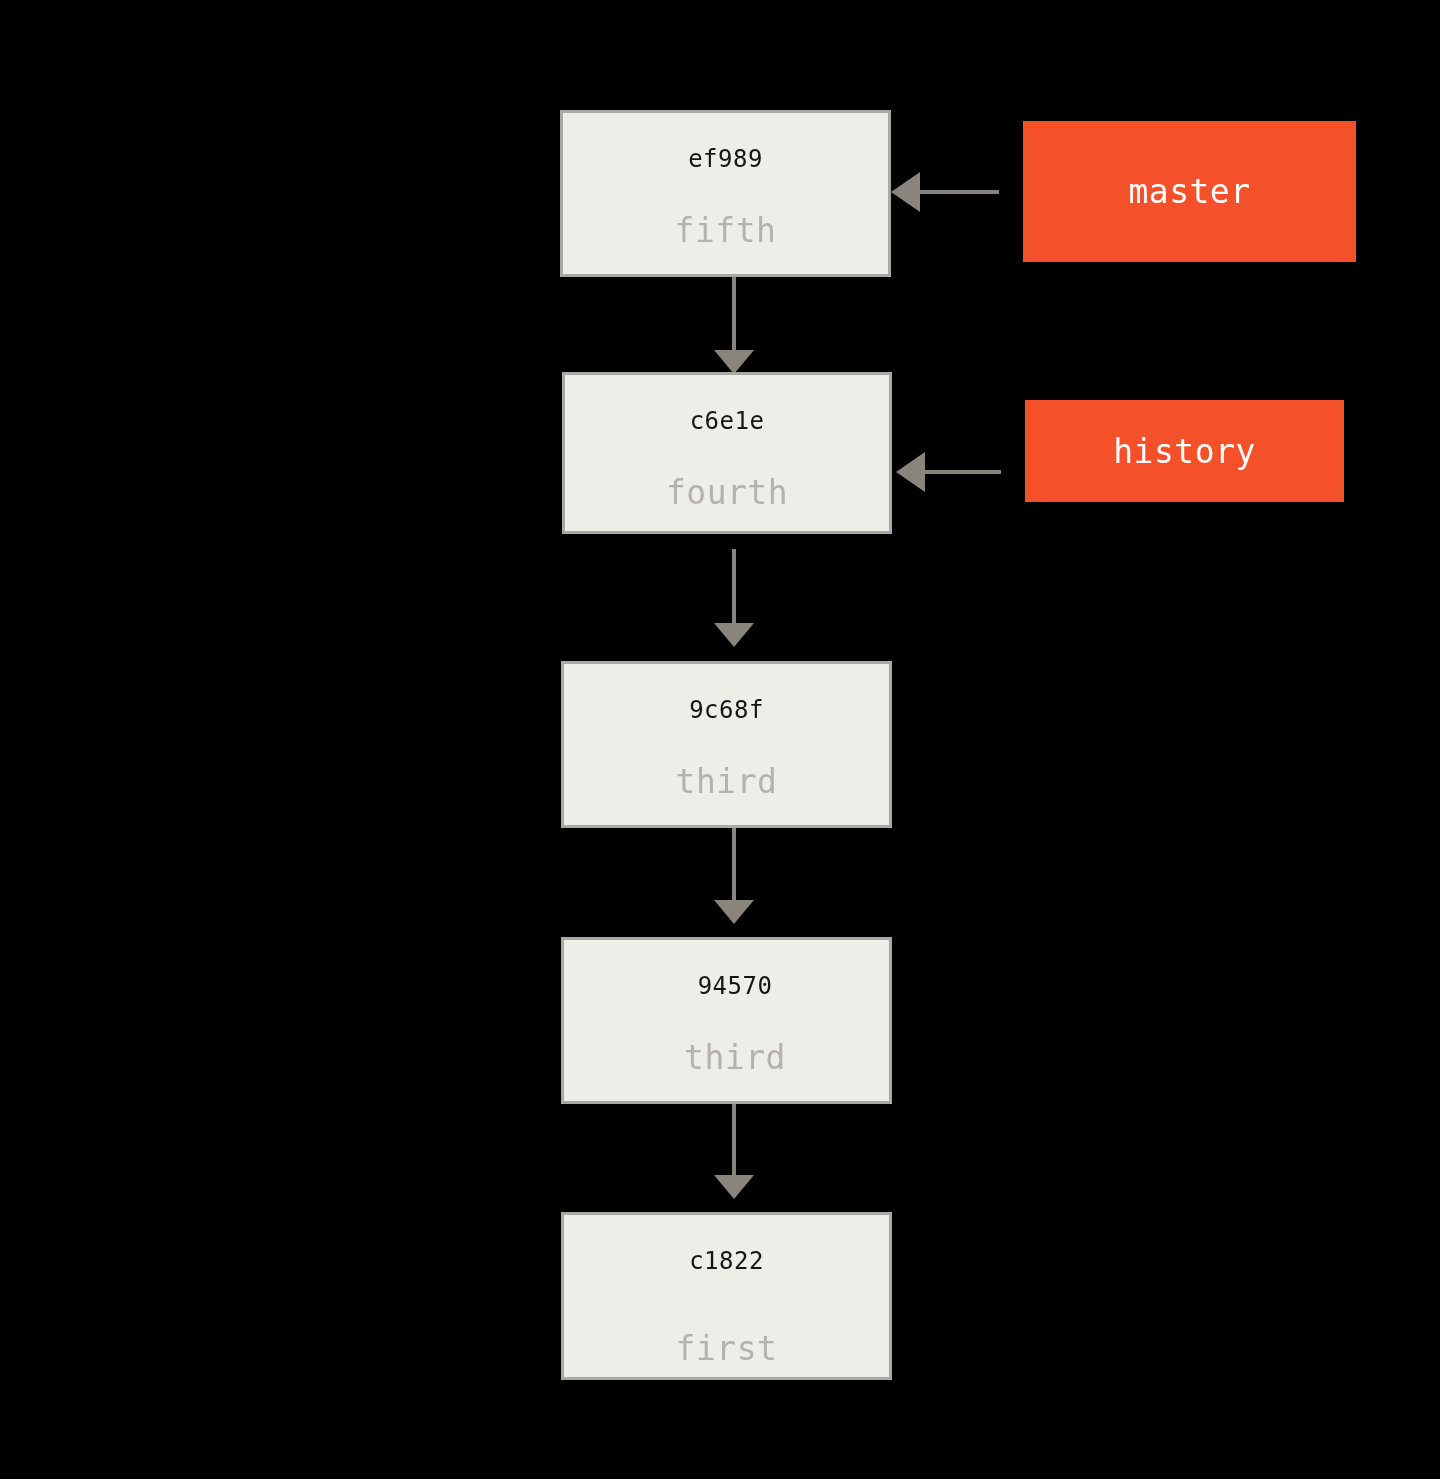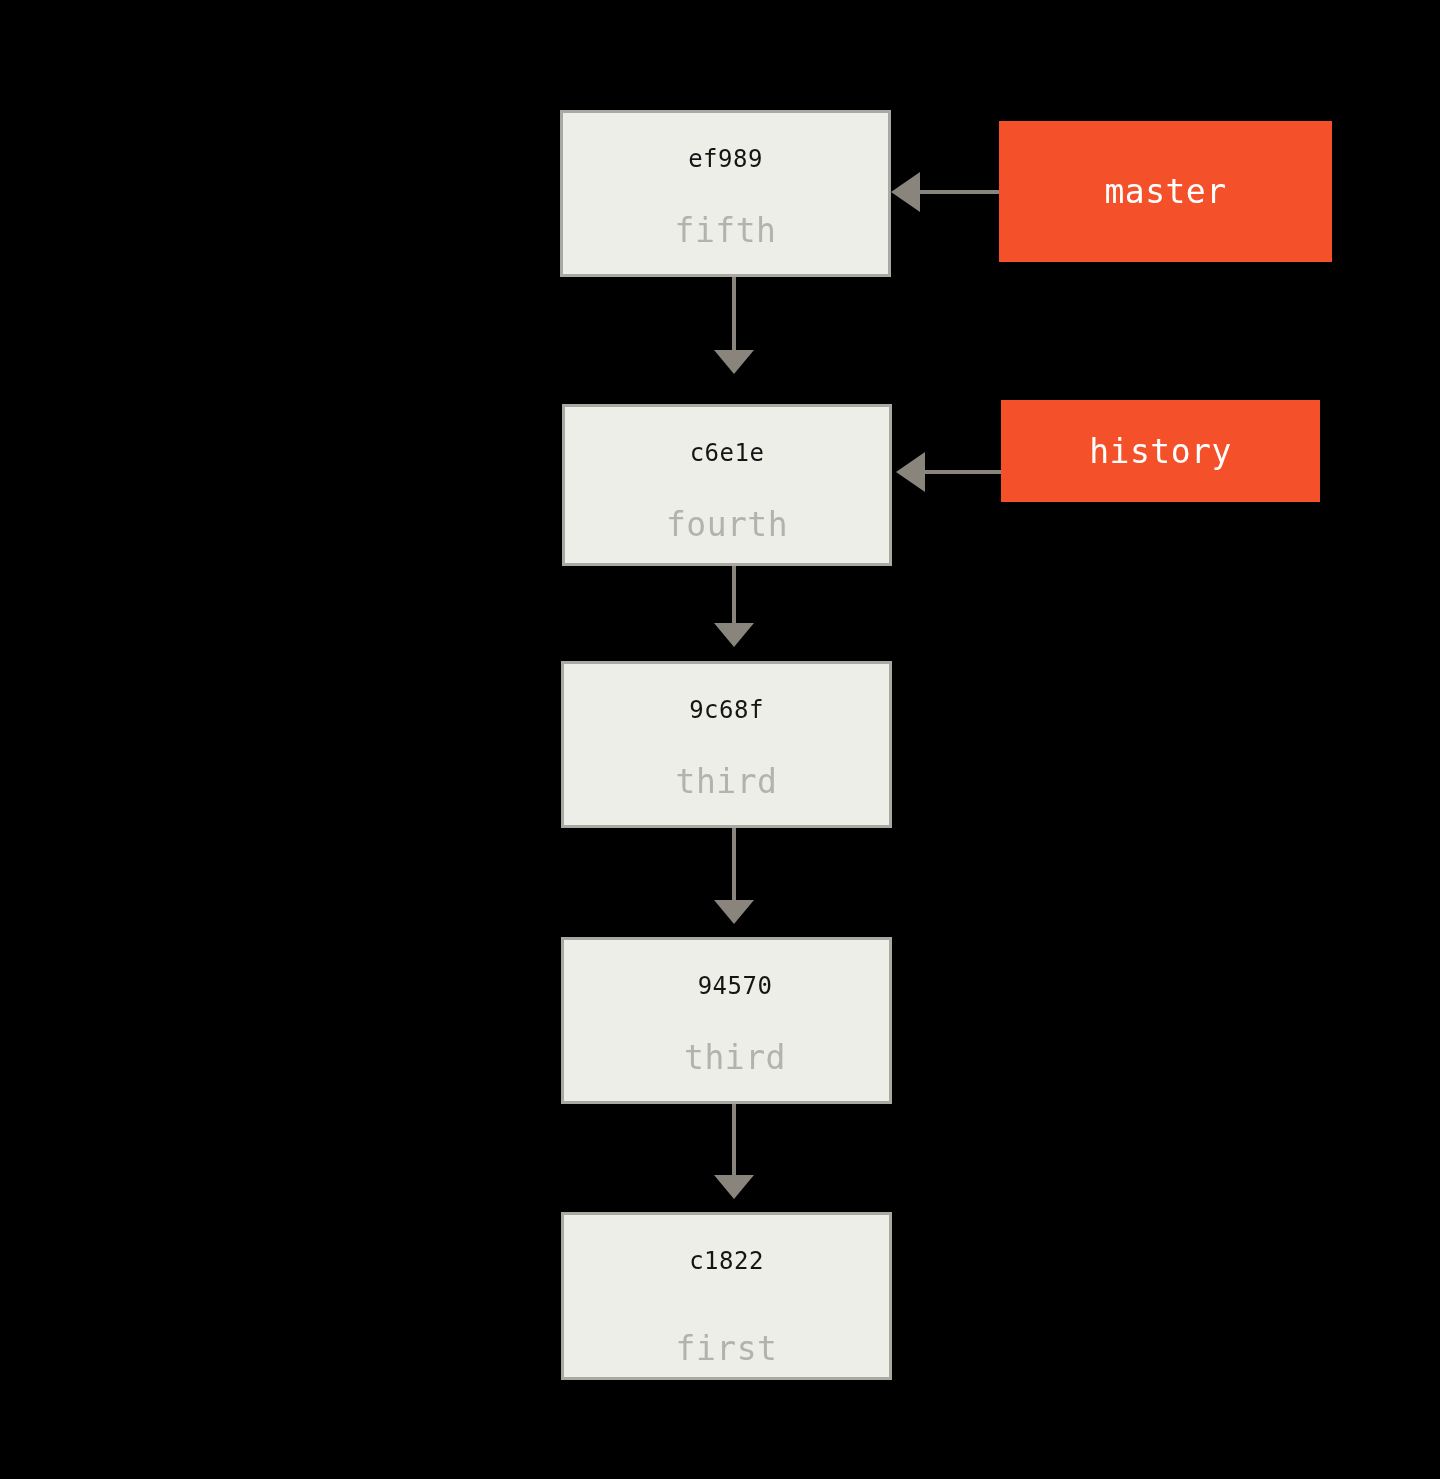--- a/index.html
+++ b/index.html
@@ -49,20 +49,21 @@
   }
 
   
   .branch {
     position: absolute;
     box-sizing: border-box;
     background: #F4502A;
     display: flex;
     align-items: center;
     justify-content: center;
+    margin-left: 24px;
   }
   .branch-label {
     font-family: "DejaVu Sans Mono", "Liberation Mono", monospace;
     font-size: 33px;
     line-height: 1;
     color: #FFFFFF;
     letter-spacing: 0.5px;
   }
 
   
@@ -111,21 +112,21 @@
       <line x1="1001" y1="472" x2="923" y2="472" stroke="#8A857C" stroke-width="4"></line>
       <polygon points="925,452 925,492 896,472" fill="#8A857C"></polygon>
     </g>
   </svg>
 
   <div class="commit" style="left:560px; top:110px; width:331px; height:167px;">
     <span class="commit-hash">ef989</span>
     <span class="commit-msg">fifth</span>
   </div>
 
-  <div class="commit" style="left:562px; top:404px; width:330px; height:162px;">
+  <div class="commit" style="left:562px; top:372px; width:330px; height:162px;">
     <span class="commit-hash">c6e1e</span>
     <span class="commit-msg">fourth</span>
   </div>
 
   <div class="commit" style="left:561px; top:661px; width:331px; height:167px;">
     <span class="commit-hash">9c68f</span>
     <span class="commit-msg">third</span>
   </div>
 
   <div class="commit" style="left:561px; top:937px; width:331px; height:167px;padding-left:17px;">

